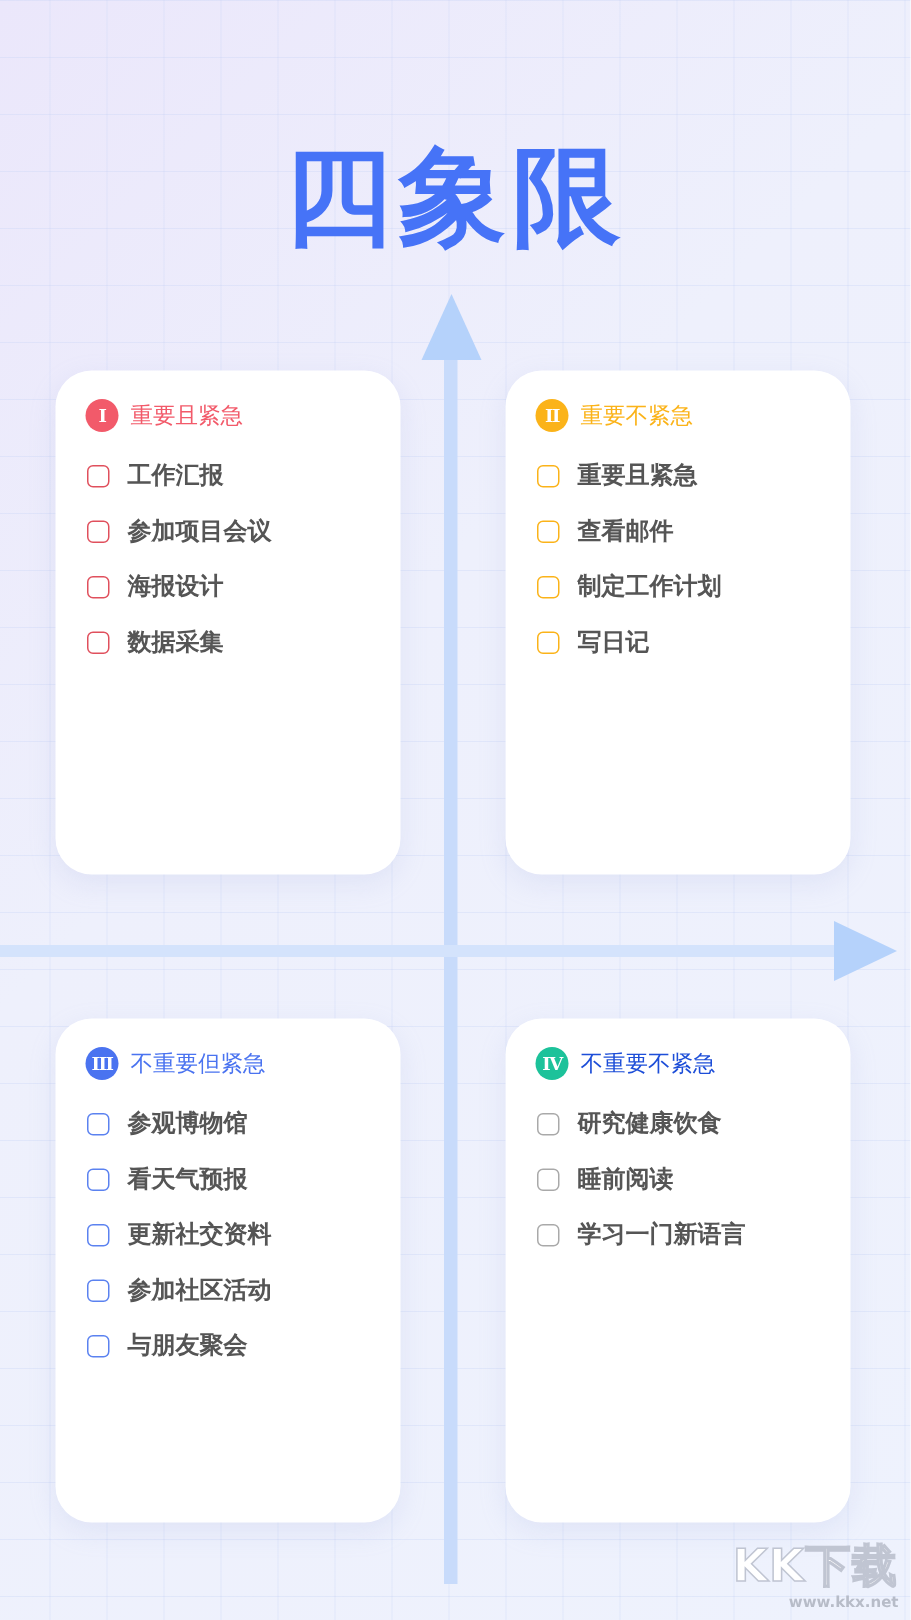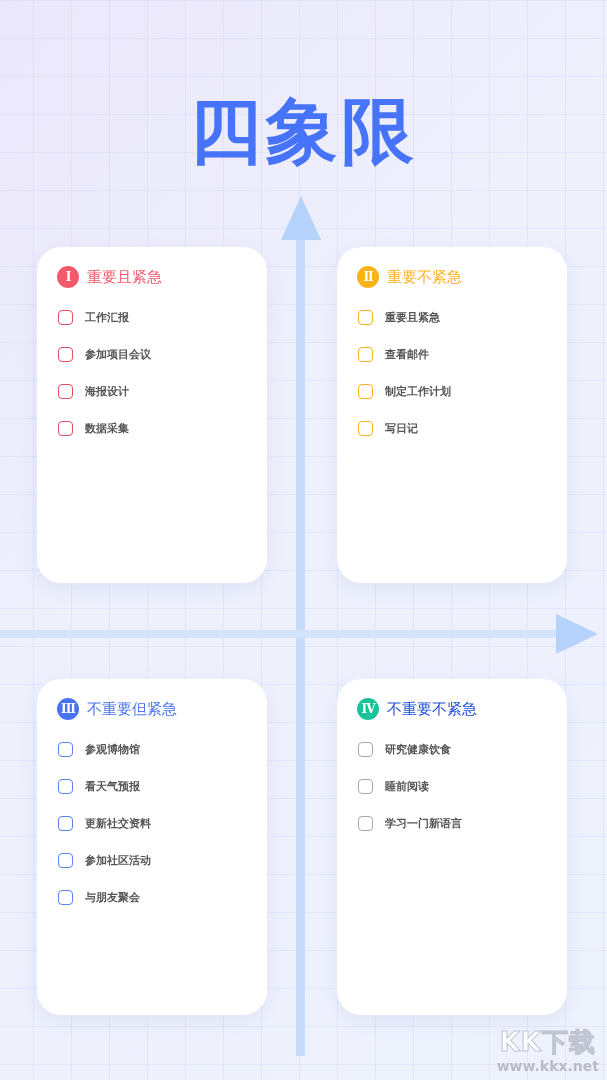--- a/index.html
+++ b/index.html
@@ -54,27 +54,27 @@
     font-family:"DejaVu Serif", serif; font-size:12px; font-weight:bold;
     display:flex; align-items:center; justify-content:center;
     letter-spacing:-1px;
   }
   .head-label { margin-left:8px; font-size:15px; }
   .item { display:flex; align-items:center; height:37px; }
   .box {
     width:15px; height:15px; border:1.6px solid; border-radius:4px;
     box-sizing:border-box; margin-left:1px;
   }
-  .item-label { margin-left:12px; font-size:11px; font-weight:bold; color:#555; }
+  .item-label { margin-left:12px; font-size:16px; font-weight:bold; color:#555; }
   .watermark {
     position:absolute; right:8px; bottom:6px; text-align:center;
     color:rgba(190,195,210,0.85); font-weight:bold;
   }
-  .wm-logo { font-size:26px; letter-spacing:1px; -webkit-text-stroke:1px #c0c5d2; color:#fff; }
-  .wm-url { font-size:14px; color:#b7bcc8; margin-top:-2px; }
+  .wm-logo { font-size:30px; letter-spacing:1px; -webkit-text-stroke:1px #c0c5d2; color:#fff; }
+  .wm-url { font-size:10px; color:#b7bcc8; margin-top:-2px;text-align:right; }
 </style>
 </head>
 <body>
 
 <div class="grid"></div>
 
 <div class="title">四象限</div>
 
 <div class="axis-v"></div>
 <div class="arrow-up"></div>

